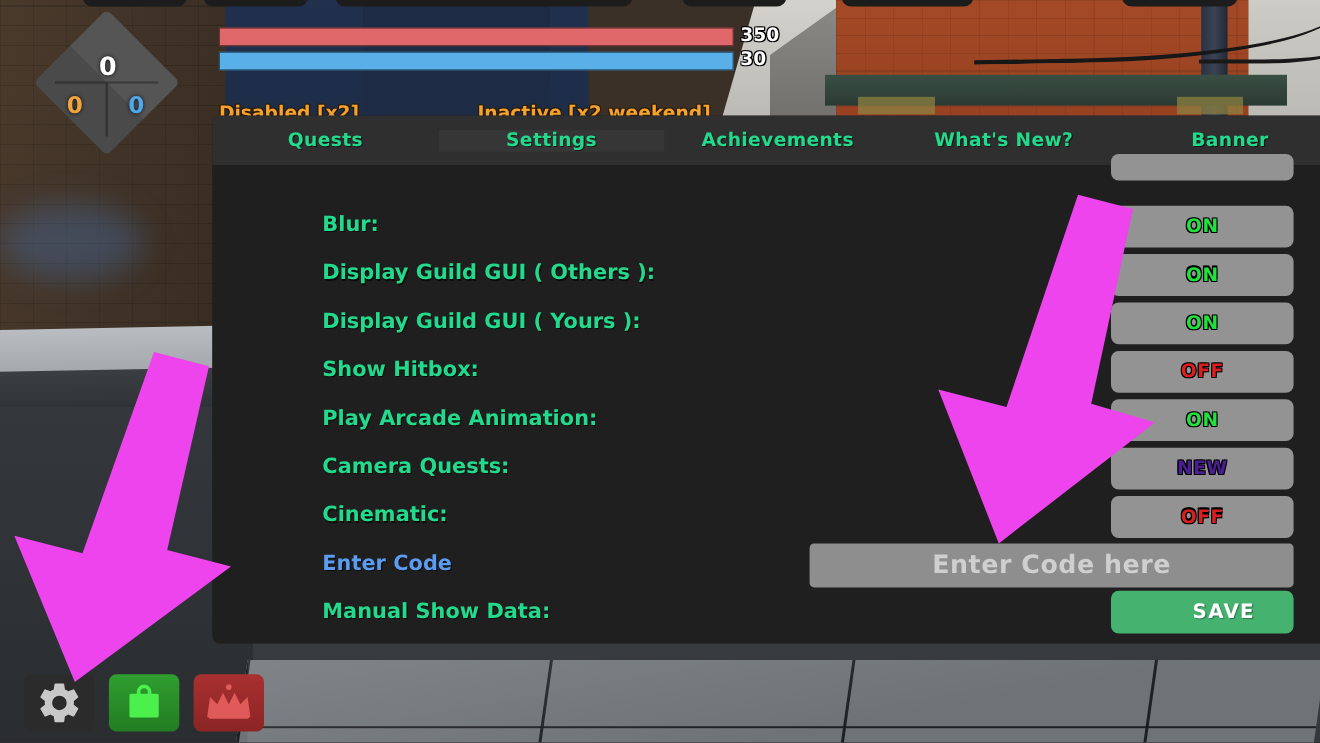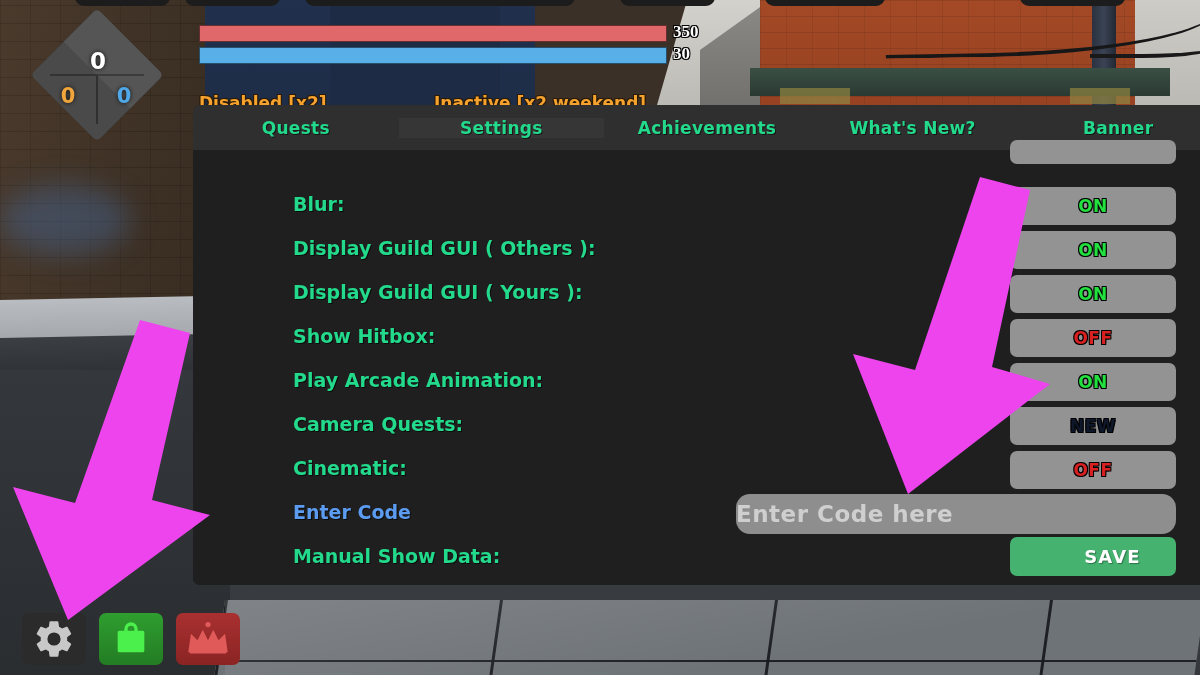--- a/index.html
+++ b/index.html
@@ -189,21 +189,20 @@
     position:absolute; left:0; top:0; height:17px; width:468px;
     border:1px solid rgba(0,0,0,.55);
   }
   .bar.health{ background:#E0686B; }
   .bar.stam{ background:#59B0E8; }
   .bar-val{
     position:absolute; left:474px; top:-3px;
     color:#ffffff; font-weight:bold; font-size:17px;
     text-shadow:1px 1px 0 #000,-1px 1px 0 #000,1px -1px 0 #000,-1px -1px 0 #000;
     white-space:nowrap;
-    font-family:Liberation Serif, serif;
   }
   .status-row{
     position:absolute; left:199px; top:65px; width:520px;
     display:flex;
   }
   .status-txt{
     color:#F5A22E; font-weight:bold; font-size:17px;
     text-shadow:1px 1px 0 #2a1b08,-1px 1px 0 #2a1b08,1px -1px 0 #2a1b08,-1px -1px 0 #2a1b08;
     white-space:nowrap;
     margin-top:28px;
@@ -256,34 +255,34 @@
     border-radius:7px;
     display:flex; align-items:center; justify-content:center;
     cursor:pointer;
   }
   .sval{
     font-size:17px; font-weight:bold; letter-spacing:.5px;
     text-shadow:1px 1px 0 #000,-1px 1px 0 #000,1px -1px 0 #000,-1px -1px 0 #000;
   }
   .sval.on{ color:#22E03E; }
   .sval.off{ color:#D82020; }
-  .sval.new{ color:#0f172a; }
+  .sval.new{ color:#4c1d95; }
 
   
   .partial-ctrl{
     position:absolute; right:45px; top:-14px;
     width:166px; height:24px;
     background:#939393; border-radius:7px;
   }
 
   .code-input{
     position:absolute; right:45px; top:2px;
     width:440px; height:40px;
-    background:#8e8e8e; border:none; border-radius:14px;
-    text-align:left;
+    background:#8e8e8e; border:none; border-radius:4px;
+    text-align:center;
     color:#d2d2d2;
     font-family:"DejaVu Sans", sans-serif;
     font-size:23px; font-weight:bold; letter-spacing:.5px;
     outline:none;
   }
   .code-input::placeholder{ color:#cfcfcf; opacity:1; }
 
   .save-btn{
     position:absolute; right:45px; top:1px;
     width:166px; height:39px;

